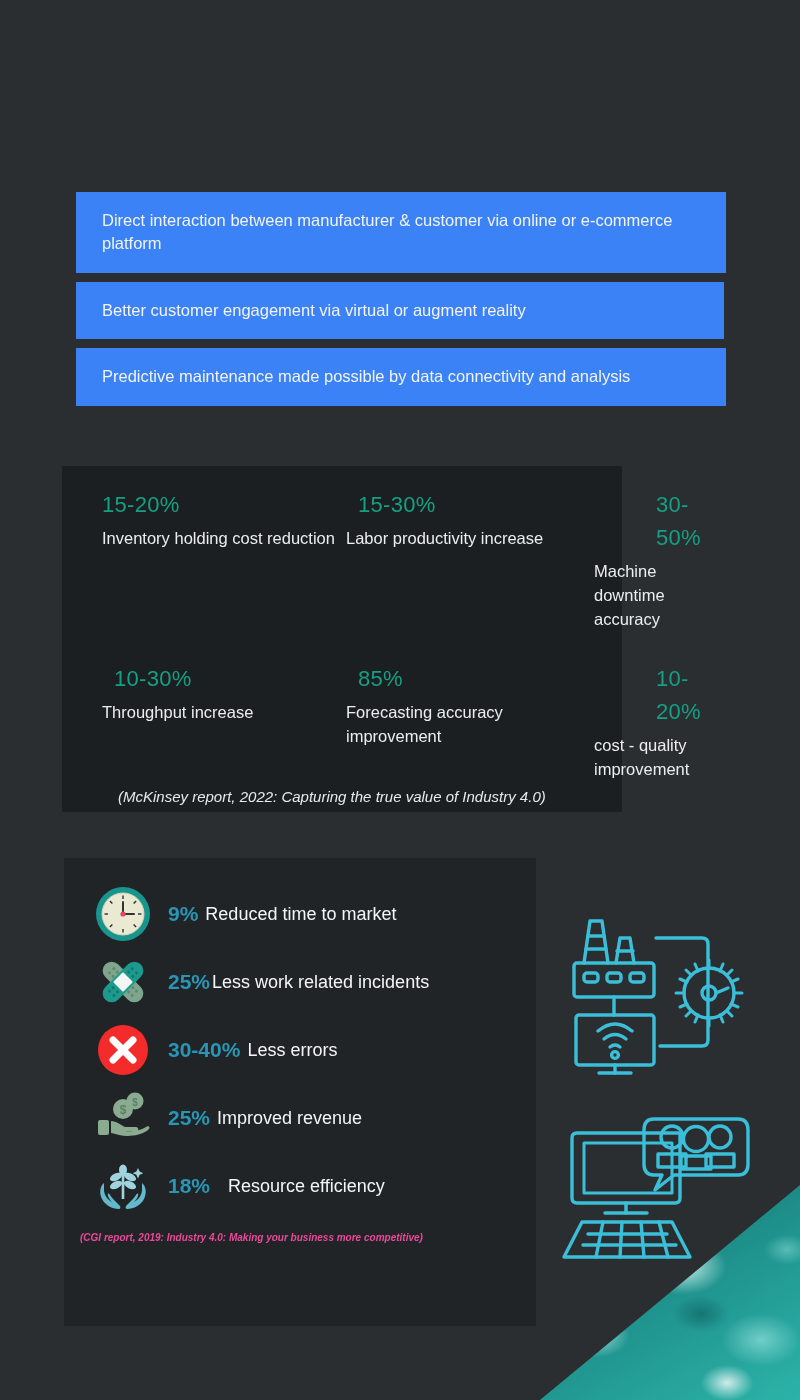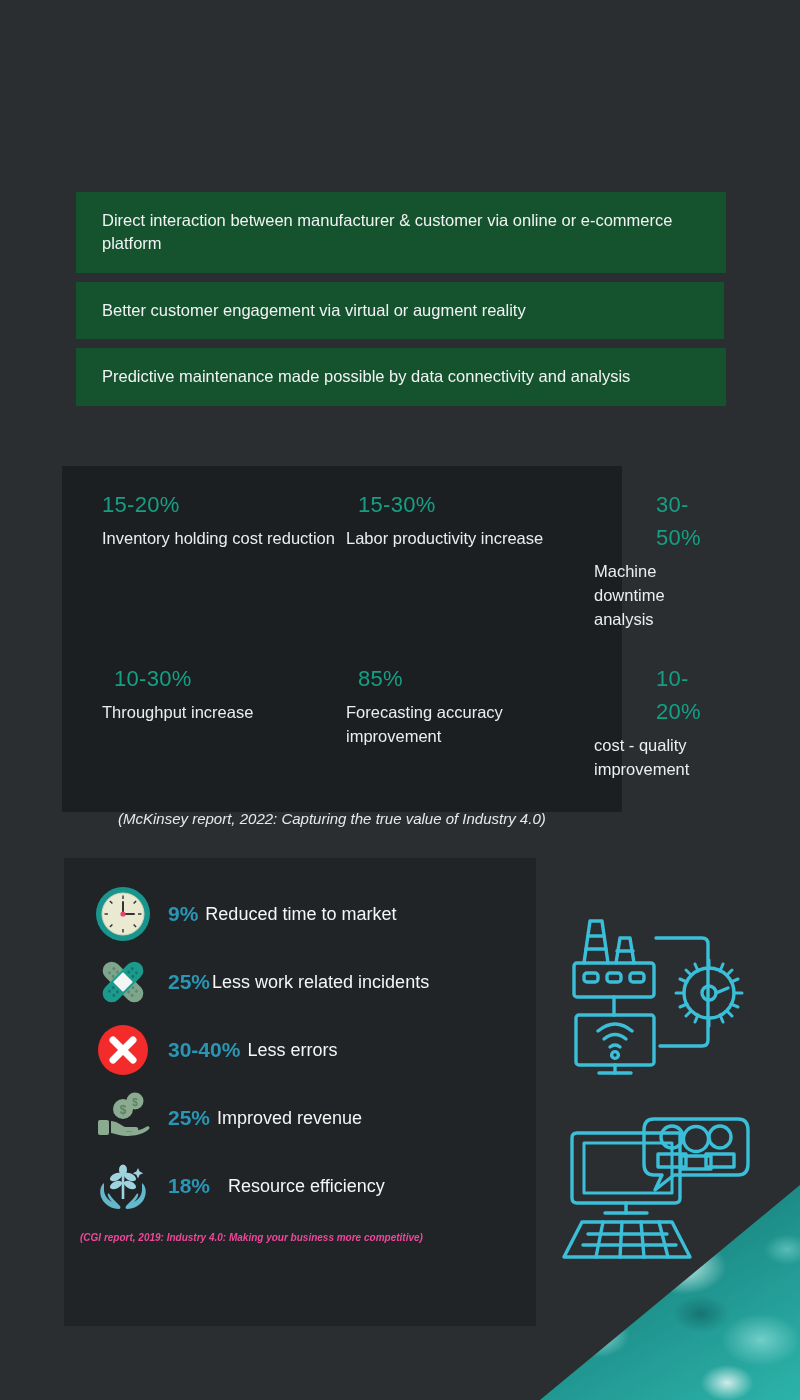--- a/index.html
+++ b/index.html
@@ -37,21 +37,21 @@
     position:absolute;left:206px;top:68px;width:396px;height:69px;
     background:#1e2124;display:flex;align-items:center;justify-content:center;
   }
   .title-bar h1{
     margin:0;color:#ffffff;font-size:25px;font-weight:bold;letter-spacing:.2px;
   }
 
   
   .bullets{position:absolute;left:76px;top:192px;width:650px;}
   .bullet{
-    background:#14532d;color:#f2f3f4;
+    background:#3b82f6;color:#f2f3f4;
     font-size:16.5px;line-height:1.42;
     padding:17px 24px 17px 26px;margin-bottom:9px;
     box-sizing:border-box;
   }
   .bullet.b1{width:650px;}
   .bullet.b2{width:650px;}
   .bullet.b3{width:648px;}
 
   
   .stats-panel{
@@ -67,21 +67,21 @@
   .stat .lbl{
     color:#eceded;font-size:16.5px;line-height:1.45;
   }
   .stat.r2{margin-top:24px;}
   .stats-grid .col2{padding-left:8px;}
   .stats-grid .col3{padding-left:24px;}
   .num-c2{text-align:left;padding-left:12px;}
   .num-c3{text-align:left;padding-left:62px;}
   .src-note{
     color:#e8e9ea;font-size:15px;font-style:italic;
-    margin-top:22px;padding-left:16px;
+    padding-left:16px;
   }
 
   
   .list-panel{
     position:absolute;left:64px;top:858px;width:472px;height:468px;
     background:#212427;box-sizing:border-box;padding:22px 0 0 0;
   }
   .lrow{display:flex;align-items:center;height:68px;padding-left:28px;}
   .lrow .ico{width:62px;height:62px;flex:0 0 62px;position:relative;margin-right:14px;}
   .lrow .pct{color:#2896b4;font-size:21px;font-weight:bold;margin-right:7px;white-space:nowrap;}
@@ -122,21 +122,21 @@
       <div class="stat">
         <div class="num">15-20%</div>
         <div class="lbl">Inventory holding cost reduction</div>
       </div>
       <div class="stat col2">
         <div class="num num-c2">15-30%</div>
         <div class="lbl">Labor productivity increase</div>
       </div>
       <div class="stat col3">
         <div class="num num-c3">30-50%</div>
-        <div class="lbl">Machine downtime analysis</div>
+        <div class="lbl">Machine downtime accuracy</div>
       </div>
 
       <div class="stat r2">
         <div class="num num-c2">10-30%</div>
         <div class="lbl">Throughput increase</div>
       </div>
       <div class="stat r2 col2">
         <div class="num num-c2">85%</div>
         <div class="lbl">Forecasting accuracy improvement</div>
       </div>

